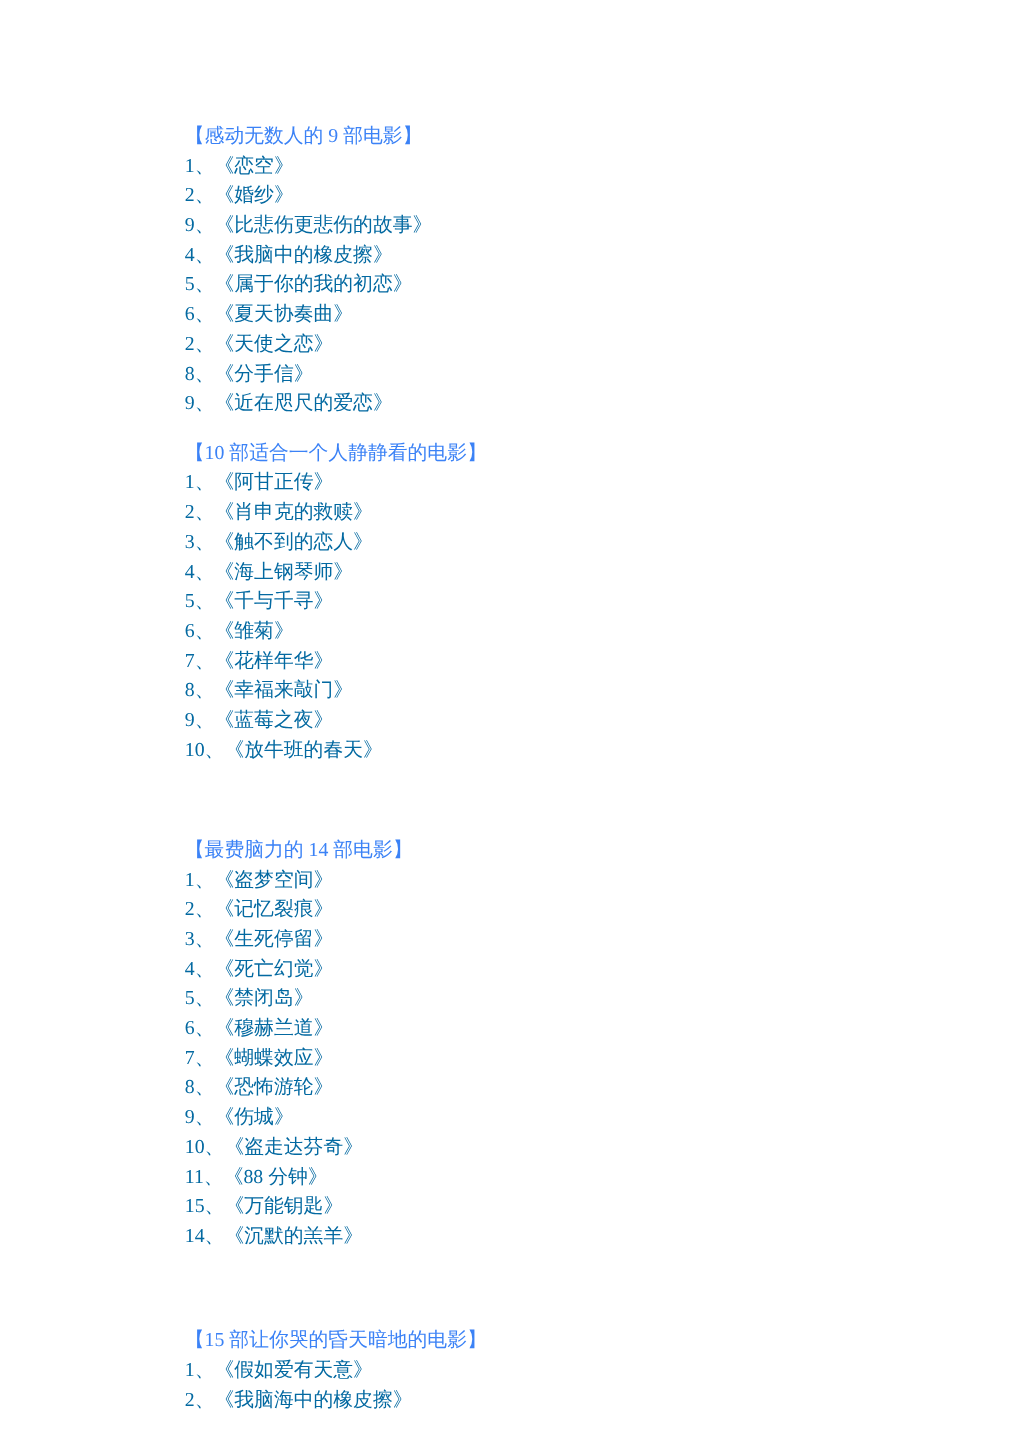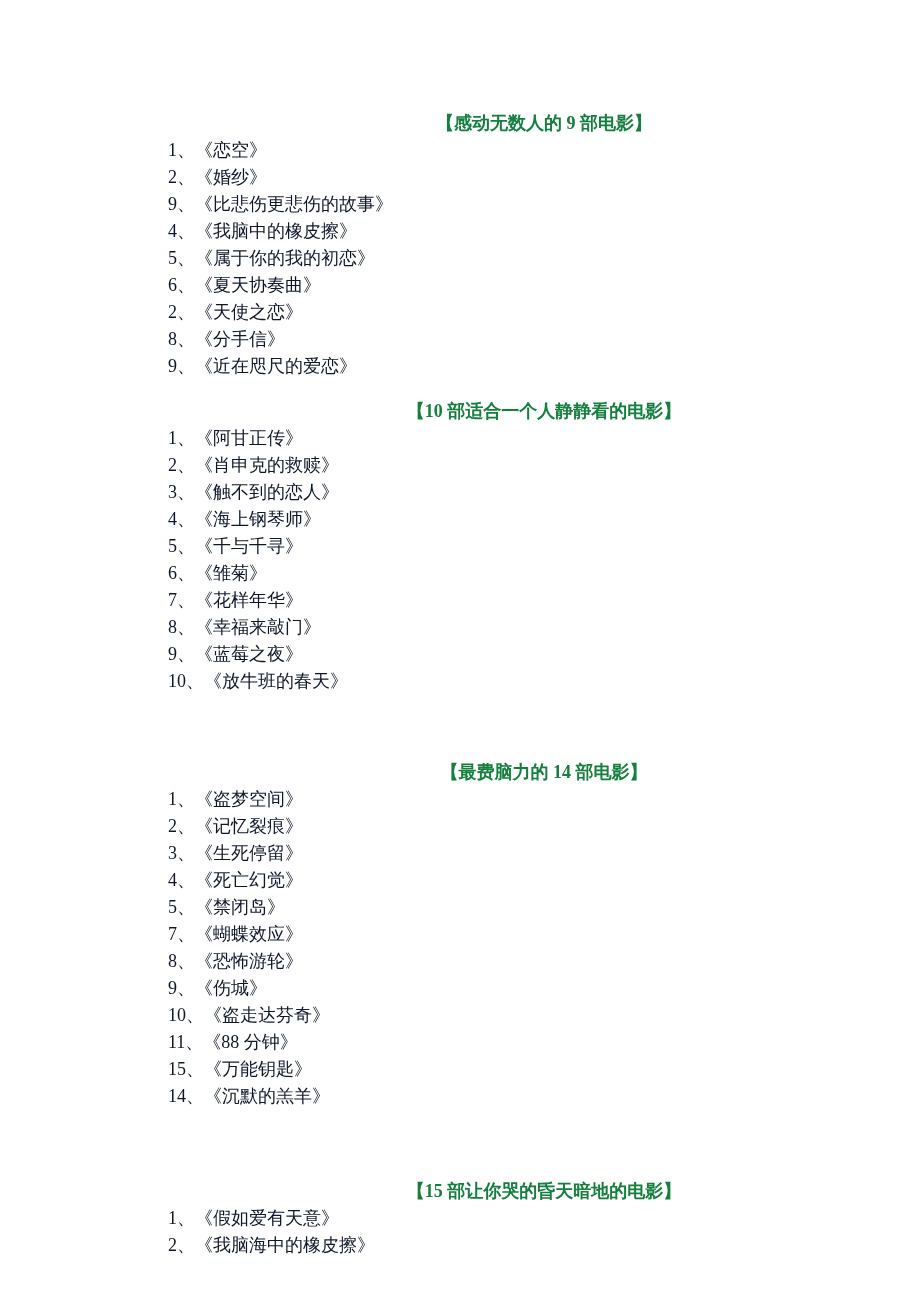--- a/index.html
+++ b/index.html
@@ -20,26 +20,25 @@
     .section {
       margin-bottom: 18px;
     }
     .section:nth-of-type(2) {
       margin-bottom: 64px;
     }
     .section:nth-of-type(3) {
       margin-bottom: 68px;
     }
     .title {
-      color: #15803d;
-      font-weight: bold;
-      text-align: center;
+      color: #3b82f6;
+      font-weight: normal;
     }
     .item {
-      color: #0f172a;
+      color: #0369a1;
     }
   </style>
 </head>
 <body>
 
 <div class="page">
   <div class="section">
     <div class="title">【感动无数人的 9 部电影】</div>
     <div class="item">1、《恋空》</div>
     <div class="item">2、《婚纱》</div>
@@ -66,20 +65,21 @@
     <div class="item">10、《放牛班的春天》</div>
   </div>
 
   <div class="section">
     <div class="title">【最费脑力的 14 部电影】</div>
     <div class="item">1、《盗梦空间》</div>
     <div class="item">2、《记忆裂痕》</div>
     <div class="item">3、《生死停留》</div>
     <div class="item">4、《死亡幻觉》</div>
     <div class="item">5、《禁闭岛》</div>
+    <div class="item">6、《穆赫兰道》</div>
     <div class="item">7、《蝴蝶效应》</div>
     <div class="item">8、《恐怖游轮》</div>
     <div class="item">9、《伤城》</div>
     <div class="item">10、《盗走达芬奇》</div>
     <div class="item">11、《88 分钟》</div>
     <div class="item">15、《万能钥匙》</div>
     <div class="item">14、《沉默的羔羊》</div>
   </div>
 
   <div class="section">

